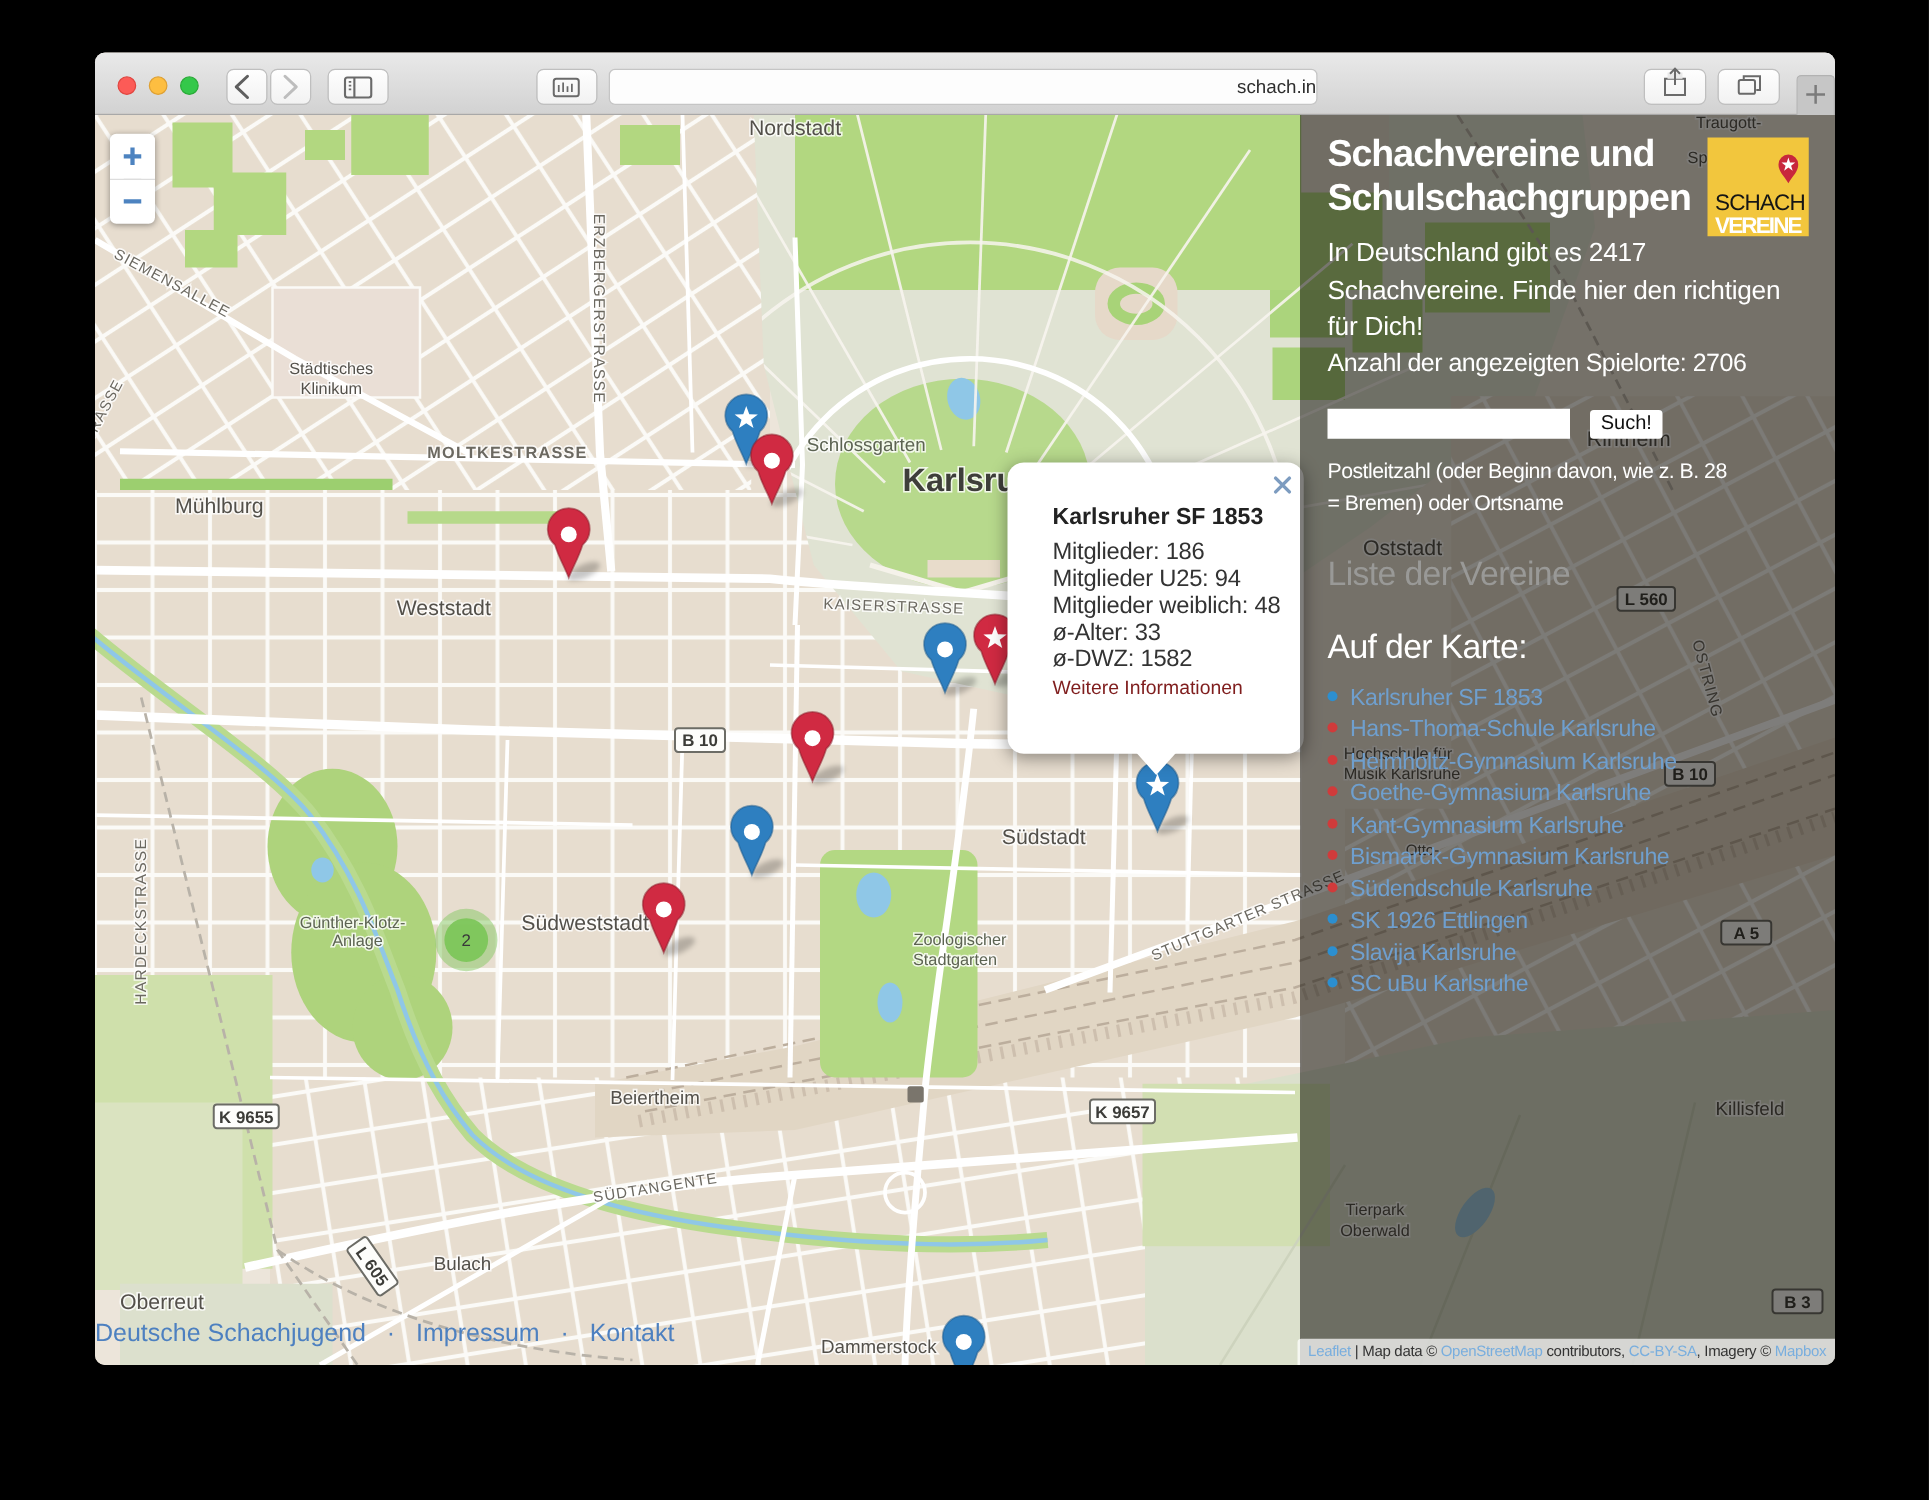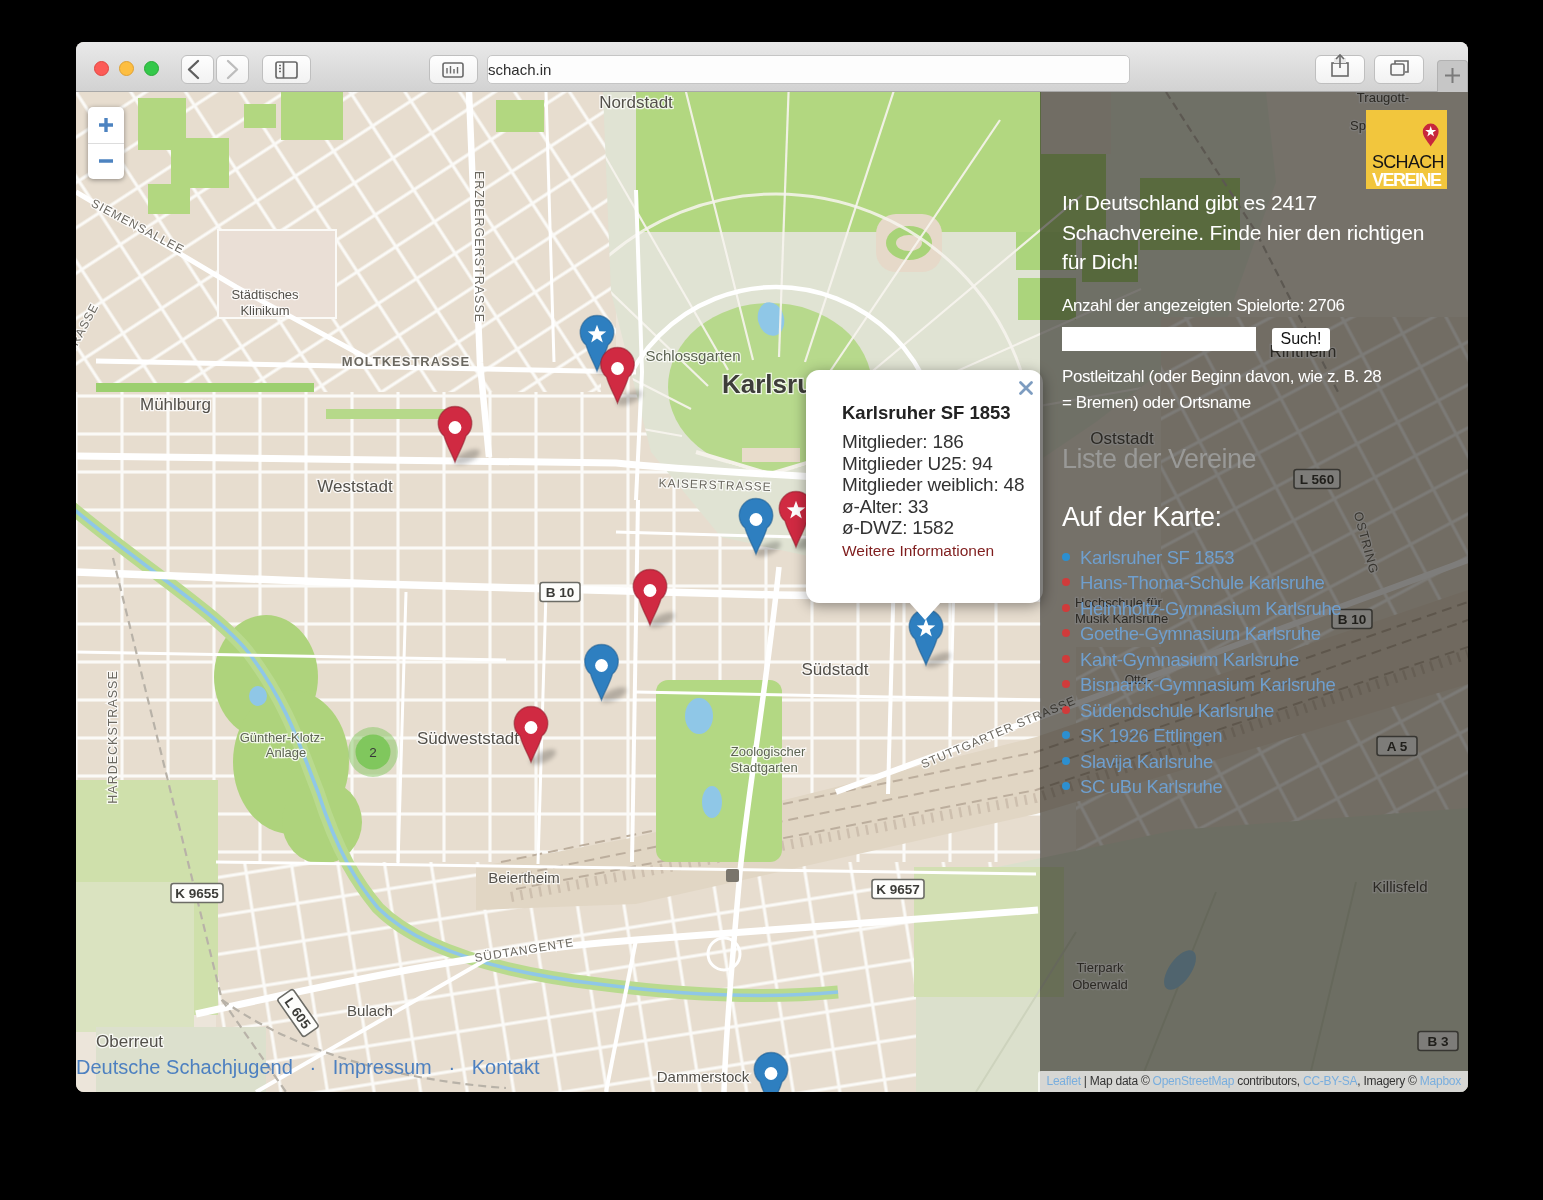--- a/index.html
+++ b/index.html
@@ -1,32 +1,32 @@
 <!DOCTYPE html>
 <html><head><meta charset="utf-8"><style>
 *{margin:0;padding:0;box-sizing:border-box}
 html,body{width:1543px;height:1200px;background:#000;overflow:hidden;font-family:"Liberation Sans",sans-serif}
 #win{position:absolute;left:76px;top:42px;width:1392px;height:1050px;border-radius:8px;overflow:hidden;background:#eae2d6}
 #toolbar{position:relative;height:50px;background:linear-gradient(#e9e9e9,#d2d2d2);border-bottom:1px solid #a8a8a8}
 .tl{position:absolute;top:19px;width:15px;height:15px;border-radius:50%}
 .btn{position:absolute;top:13px;height:29px;background:linear-gradient(#fefefe,#f2f2f2);border:1px solid #bfbfbf;border-radius:6px}
-#urlfield{position:absolute;left:411px;top:13px;width:643px;height:29px;background:#fdfdfd;border:1px solid #c5c5c5;border-radius:5px;text-align:left;font-size:15px;color:#2d2d2d;line-height:27px}
+#urlfield{position:absolute;left:411px;top:13px;width:567px;height:29px;background:#fdfdfd;border:1px solid #c5c5c5;border-radius:5px;text-align:right;font-size:15px;color:#2d2d2d;line-height:27px}
 #content{position:absolute;left:0;top:50px;width:1392px;height:1000px;overflow:hidden}
 #overlay{position:absolute;left:964px;top:0;width:428px;height:1000px;background:rgba(8,6,2,0.52)}
 #zoomctl{position:absolute;left:12px;top:15px;width:36px;height:72px;background:#fff;border-radius:5px;box-shadow:0 1px 5px rgba(0,0,0,0.4)}
 #popup{position:absolute;left:730px;top:278px;width:237px;height:233px;background:#fff;border-radius:13px;box-shadow:0 3px 14px rgba(0,0,0,0.4)}
 #ptail{position:absolute;left:832px;top:509px;width:0;height:0;border:17px solid transparent;border-top:19px solid #fff;border-bottom:0}
 #popup .ttl{position:absolute;left:36px;top:32px;font-size:18.5px;font-weight:bold;color:#222}
 #popup .bd{position:absolute;left:36px;top:61px;font-size:19px;color:#333;line-height:21.5px;letter-spacing:-0.2px}
 #popup .wi{position:absolute;left:36px;top:172px;font-size:15.5px;color:#7f1d1d}
 
 #side{position:absolute;left:986px;top:0;width:420px;height:1000px;color:#fff}
 #side h1{position:absolute;top:14px;font-size:30px;line-height:35px;letter-spacing:-0.8px;font-weight:bold}
 #side .intro{position:absolute;top:96px;font-size:21px;line-height:29.5px;letter-spacing:-0.2px}
-#side .anz{position:absolute;top:204px;font-size:17px;letter-spacing:-0.4px}
+#side .anz{position:absolute;top:188px;font-size:20px;letter-spacing:-0.4px}
 #side .pcap{position:absolute;top:272px;font-size:17px;line-height:25.5px;letter-spacing:-0.4px}
 #side .liste{position:absolute;top:352px;font-size:27px;color:#999997;letter-spacing:-0.5px}
 #side .aufk{position:absolute;top:410px;font-size:27px;letter-spacing:-0.5px}
 #side ul{position:absolute;top:453px;list-style:none}
 #side li{font-size:18.5px;line-height:25.45px;color:#6f9fce;letter-spacing:-0.35px;position:relative;padding-left:18px}
 #side li b{position:absolute;left:0;top:8px;width:8px;height:8px;border-radius:50%;font-weight:normal}
 #srch{position:absolute;left:986px;top:235px;width:194px;height:24px;background:#fff;border:0;outline:0}
 #sbtn{position:absolute;left:1196px;top:236px;width:58px;height:23px;background:#fff;border-radius:3px;font-size:16px;text-align:center;line-height:22px;color:#111}
 #attrib{position:absolute;right:0;bottom:0;height:21px;background:rgba(255,255,255,0.72);font-size:12px;letter-spacing:-0.25px;line-height:21px;color:#333;padding:0 7px 0 8px;white-space:nowrap;border-top-left-radius:3px}
 #attrib a{color:#79aede;text-decoration:none}
@@ -338,20 +338,21 @@
   <div id="zoomctl">
     <svg width="36" height="72">
      <line x1="11" y1="36.5" x2="25" y2="36.5" stroke="#d5d5d5" stroke-width="1"></line>
      <line x1="0" y1="36.5" x2="36" y2="36.5" stroke="#ddd" stroke-width="1"></line>
      <line x1="11" y1="18" x2="25" y2="18" stroke="#4d83c0" stroke-width="3.4"></line>
      <line x1="18" y1="11" x2="18" y2="25" stroke="#4d83c0" stroke-width="3.4"></line>
      <line x1="11" y1="54" x2="25" y2="54" stroke="#4d83c0" stroke-width="3.4"></line>
     </svg>
   </div>
   <div id="side">
+   <h1>Schachvereine und<br>Schulschachgruppen</h1>
    <div class="intro">In Deutschland gibt es 2417<br>Schachvereine. Finde hier den richtigen<br>für Dich!</div>
    <div class="anz">Anzahl der angezeigten Spielorte: 2706</div>
    <div class="pcap">Postleitzahl (oder Beginn davon, wie z. B. 28<br>= Bremen) oder Ortsname</div>
    <div class="liste">Liste der Vereine</div>
    <div class="aufk">Auf der Karte:</div>
    <ul>
     <li><b style="background:#2c8fd0"></b>Karlsruher SF 1853</li>
     <li><b style="background:#d03b3b"></b>Hans-Thoma-Schule Karlsruhe</li>
     <li><b style="background:#d03b3b"></b>Helmholtz-Gymnasium Karlsruhe</li>
     <li><b style="background:#d03b3b"></b>Goethe-Gymnasium Karlsruhe</li>

